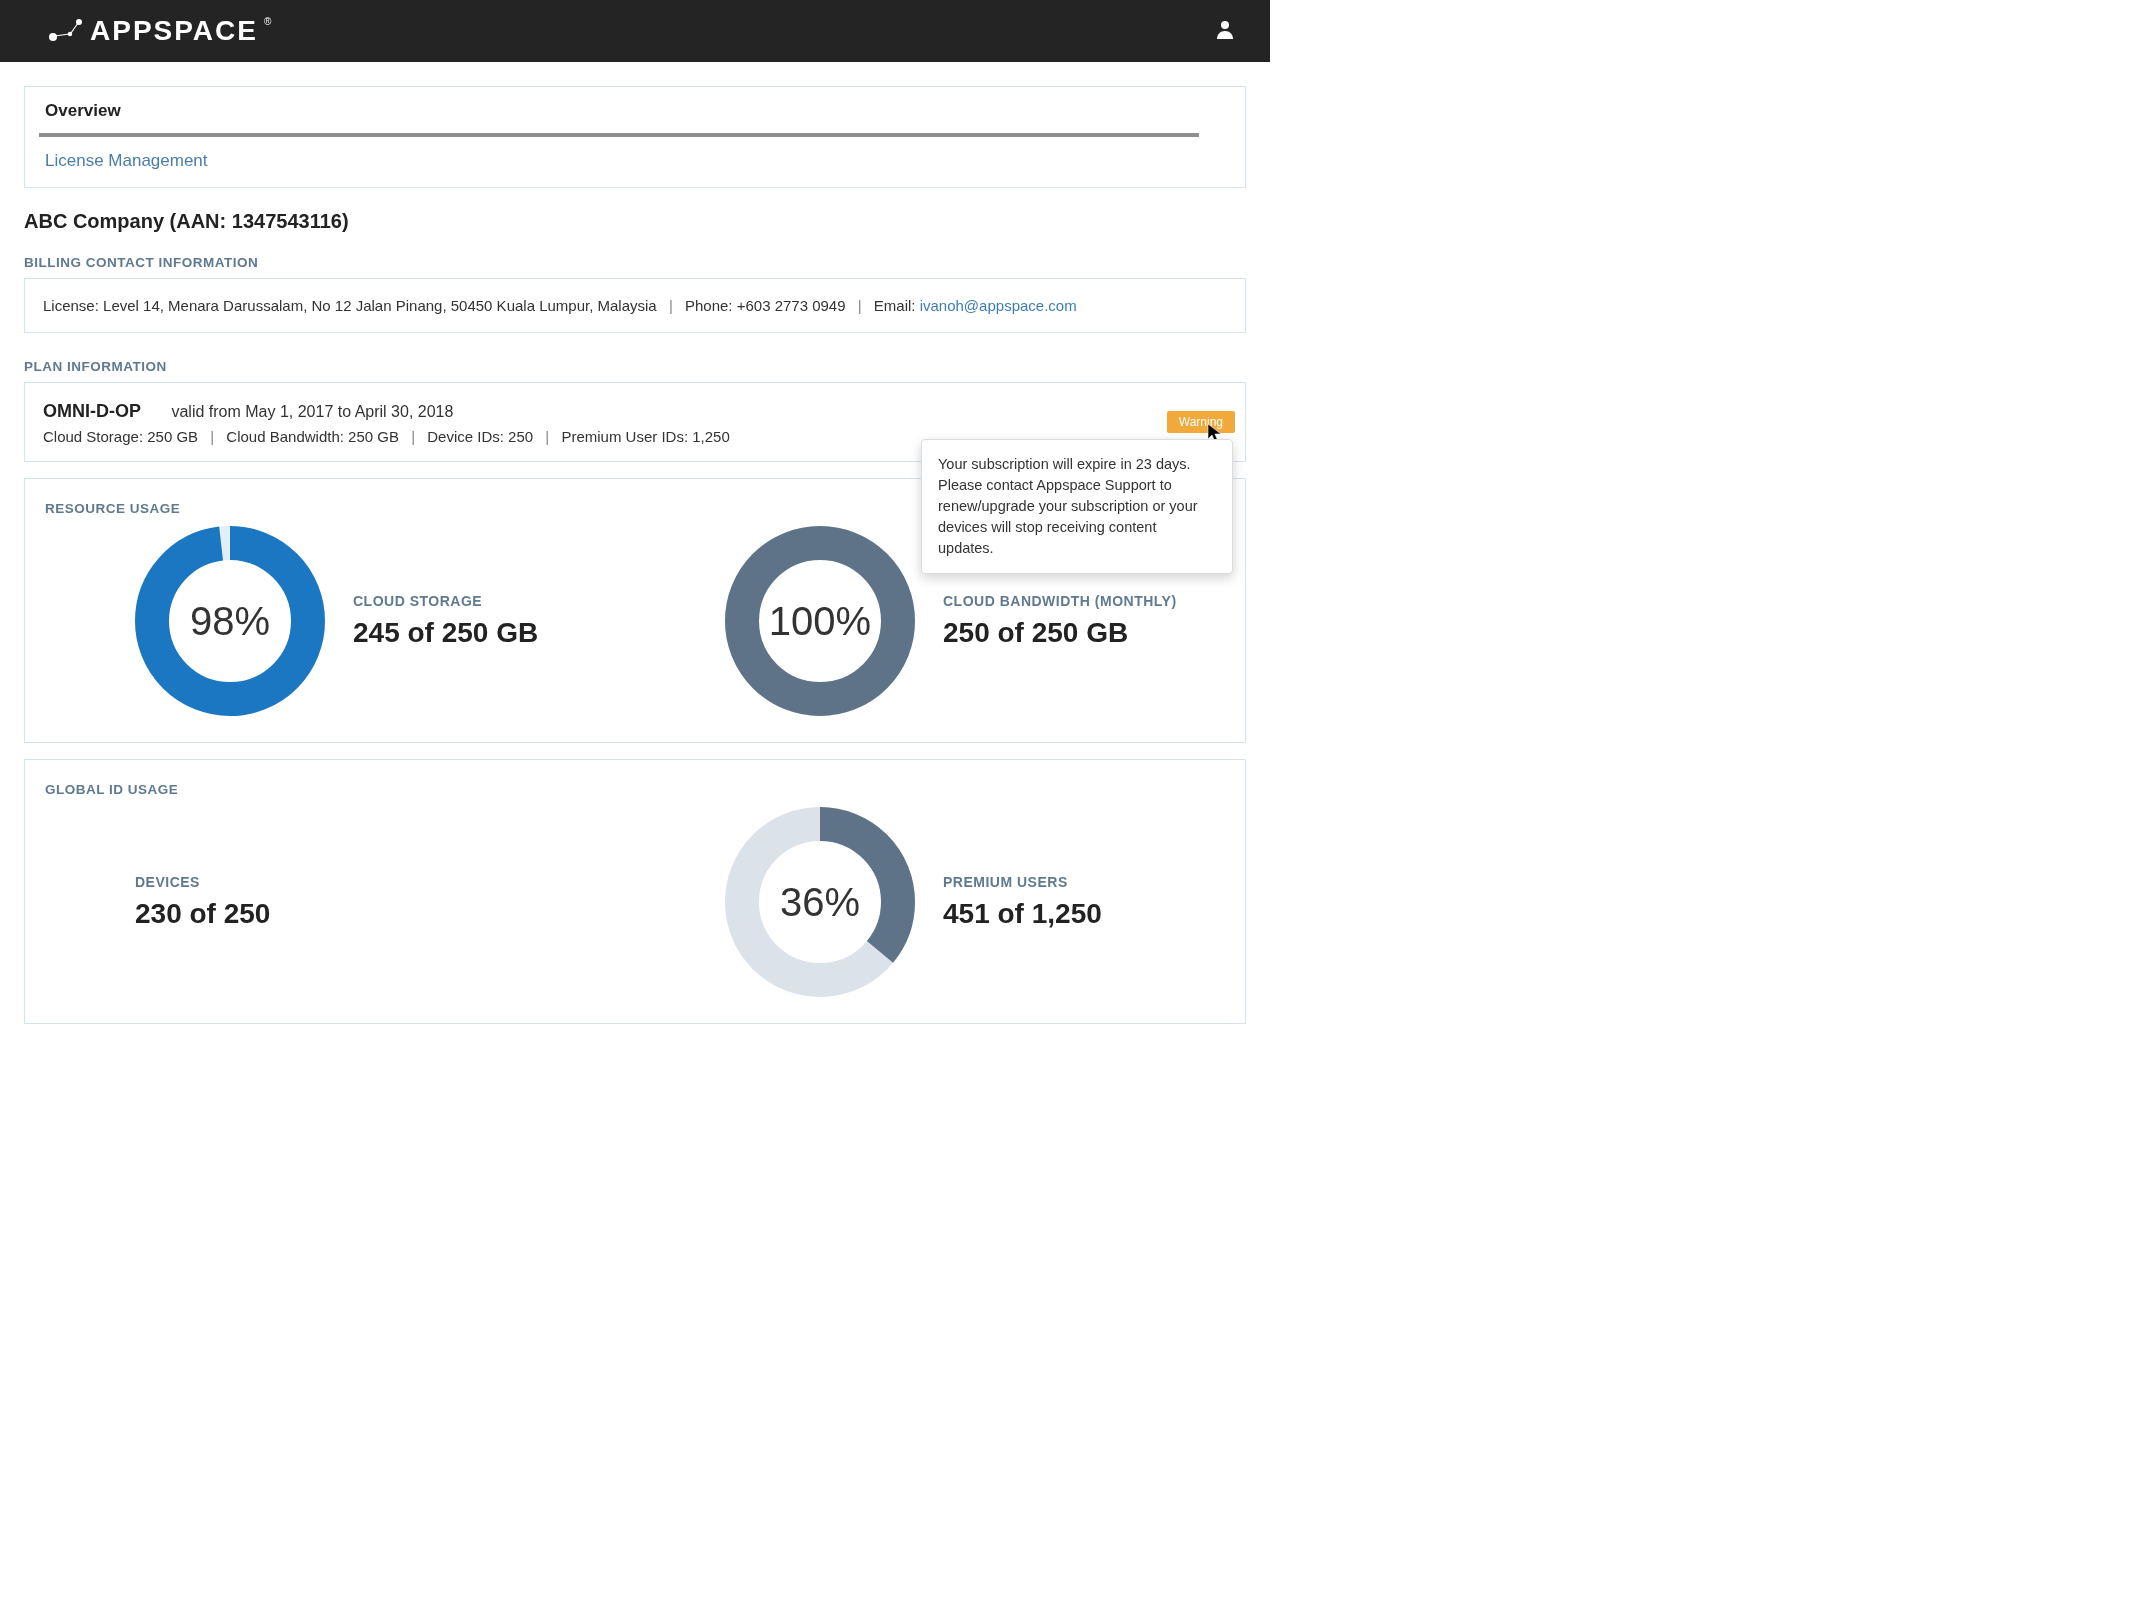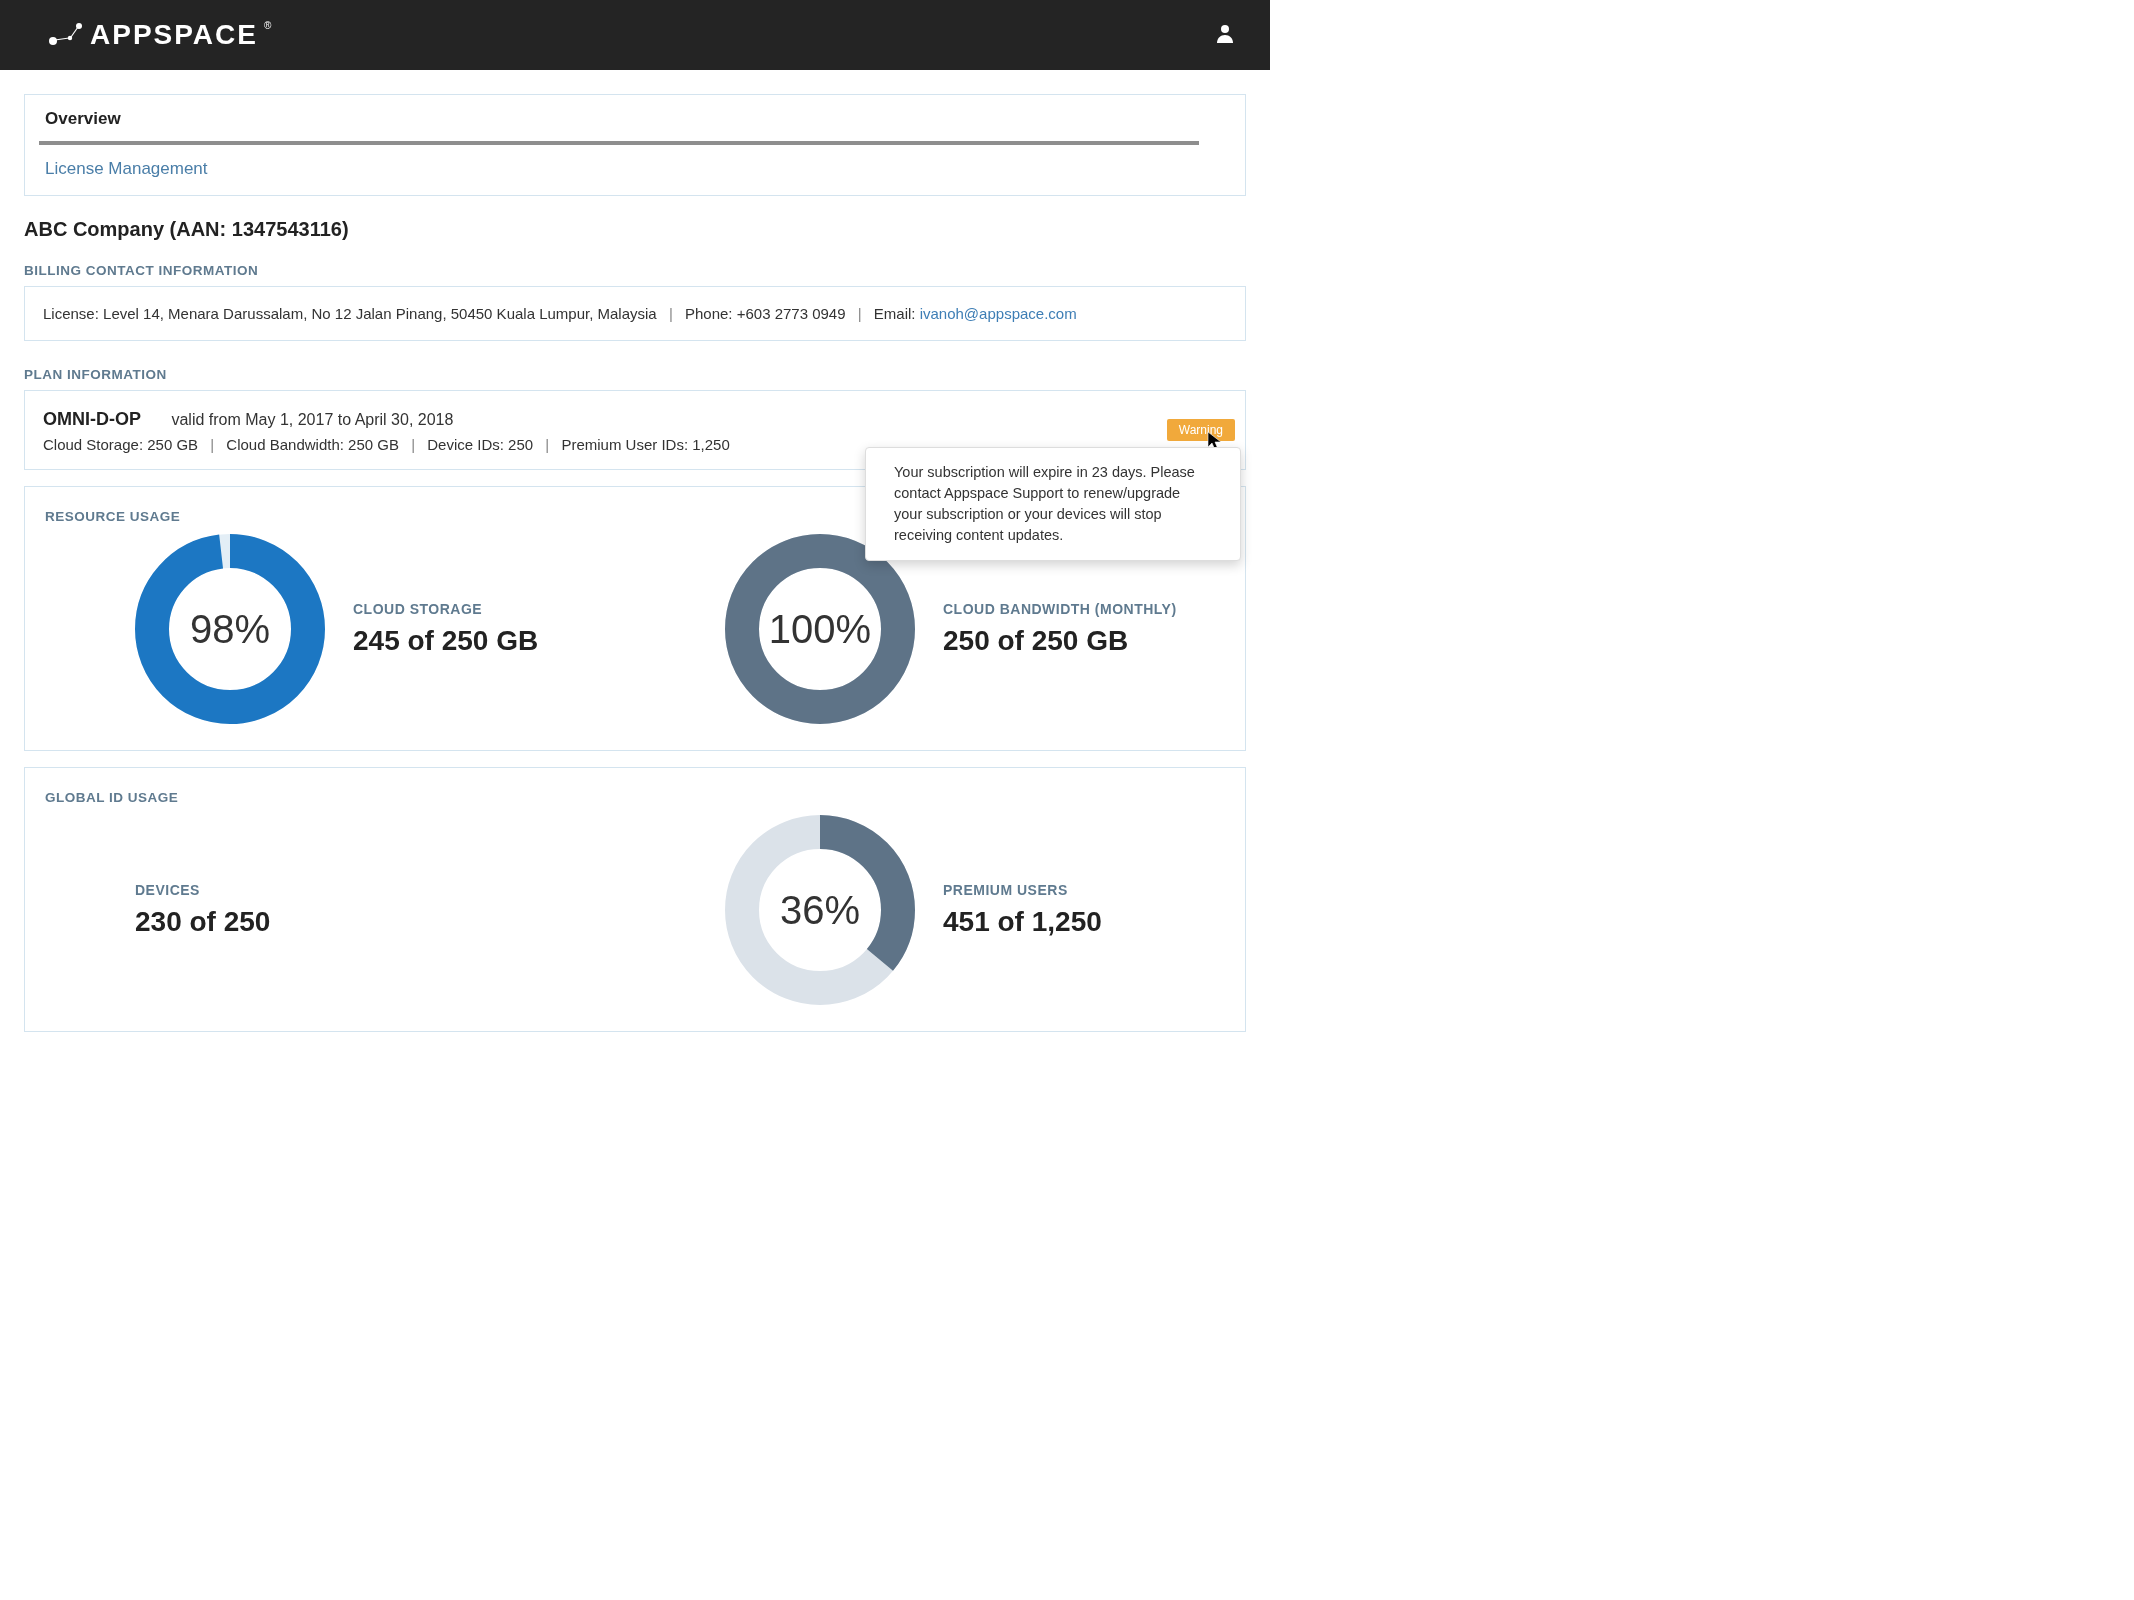--- a/index.html
+++ b/index.html
@@ -5,21 +5,21 @@
   * { box-sizing: border-box; margin: 0; padding: 0; }
   body {
     font-family: "Segoe UI", "Helvetica Neue", Arial, sans-serif;
     background: #fff;
     color: #333;
     width: 1270px;
   }
   
   .topbar {
     background: #242424;
-    height: 70px;
+    height: 62px;
     display: flex;
     align-items: center;
     justify-content: space-between;
     padding: 0 36px 0 46px;
   }
   .logo {
     display: flex;
     align-items: center;
     gap: 6px;
     color: #fff;
@@ -97,27 +97,27 @@
     background:#f1a93b; color:#fff;
     font-size:12px; padding:4px 12px; border-radius:2px;
     cursor:pointer;
   }
   .cursor-arrow {
     position:absolute; top:40px; right:22px;
   }
   
   .tooltip-box {
     position:absolute;
-    top:56px; right:4px;
-    width:376px;
+    top:56px; right:12px;
+    width:312px;
     background:#fff;
     border:1px solid #ddd;
     border-radius:4px;
     box-shadow:0 4px 12px rgba(0,0,0,0.18);
-    padding:14px 28px;
+    padding:14px 16px;
     font-size:14.5px;
     line-height:1.45;
     color:#333;
     z-index:50;
   }
   
   .usage-panel {
     border:1px solid #d4e4ef;
     padding:22px 20px 26px;
     margin-bottom:16px;

